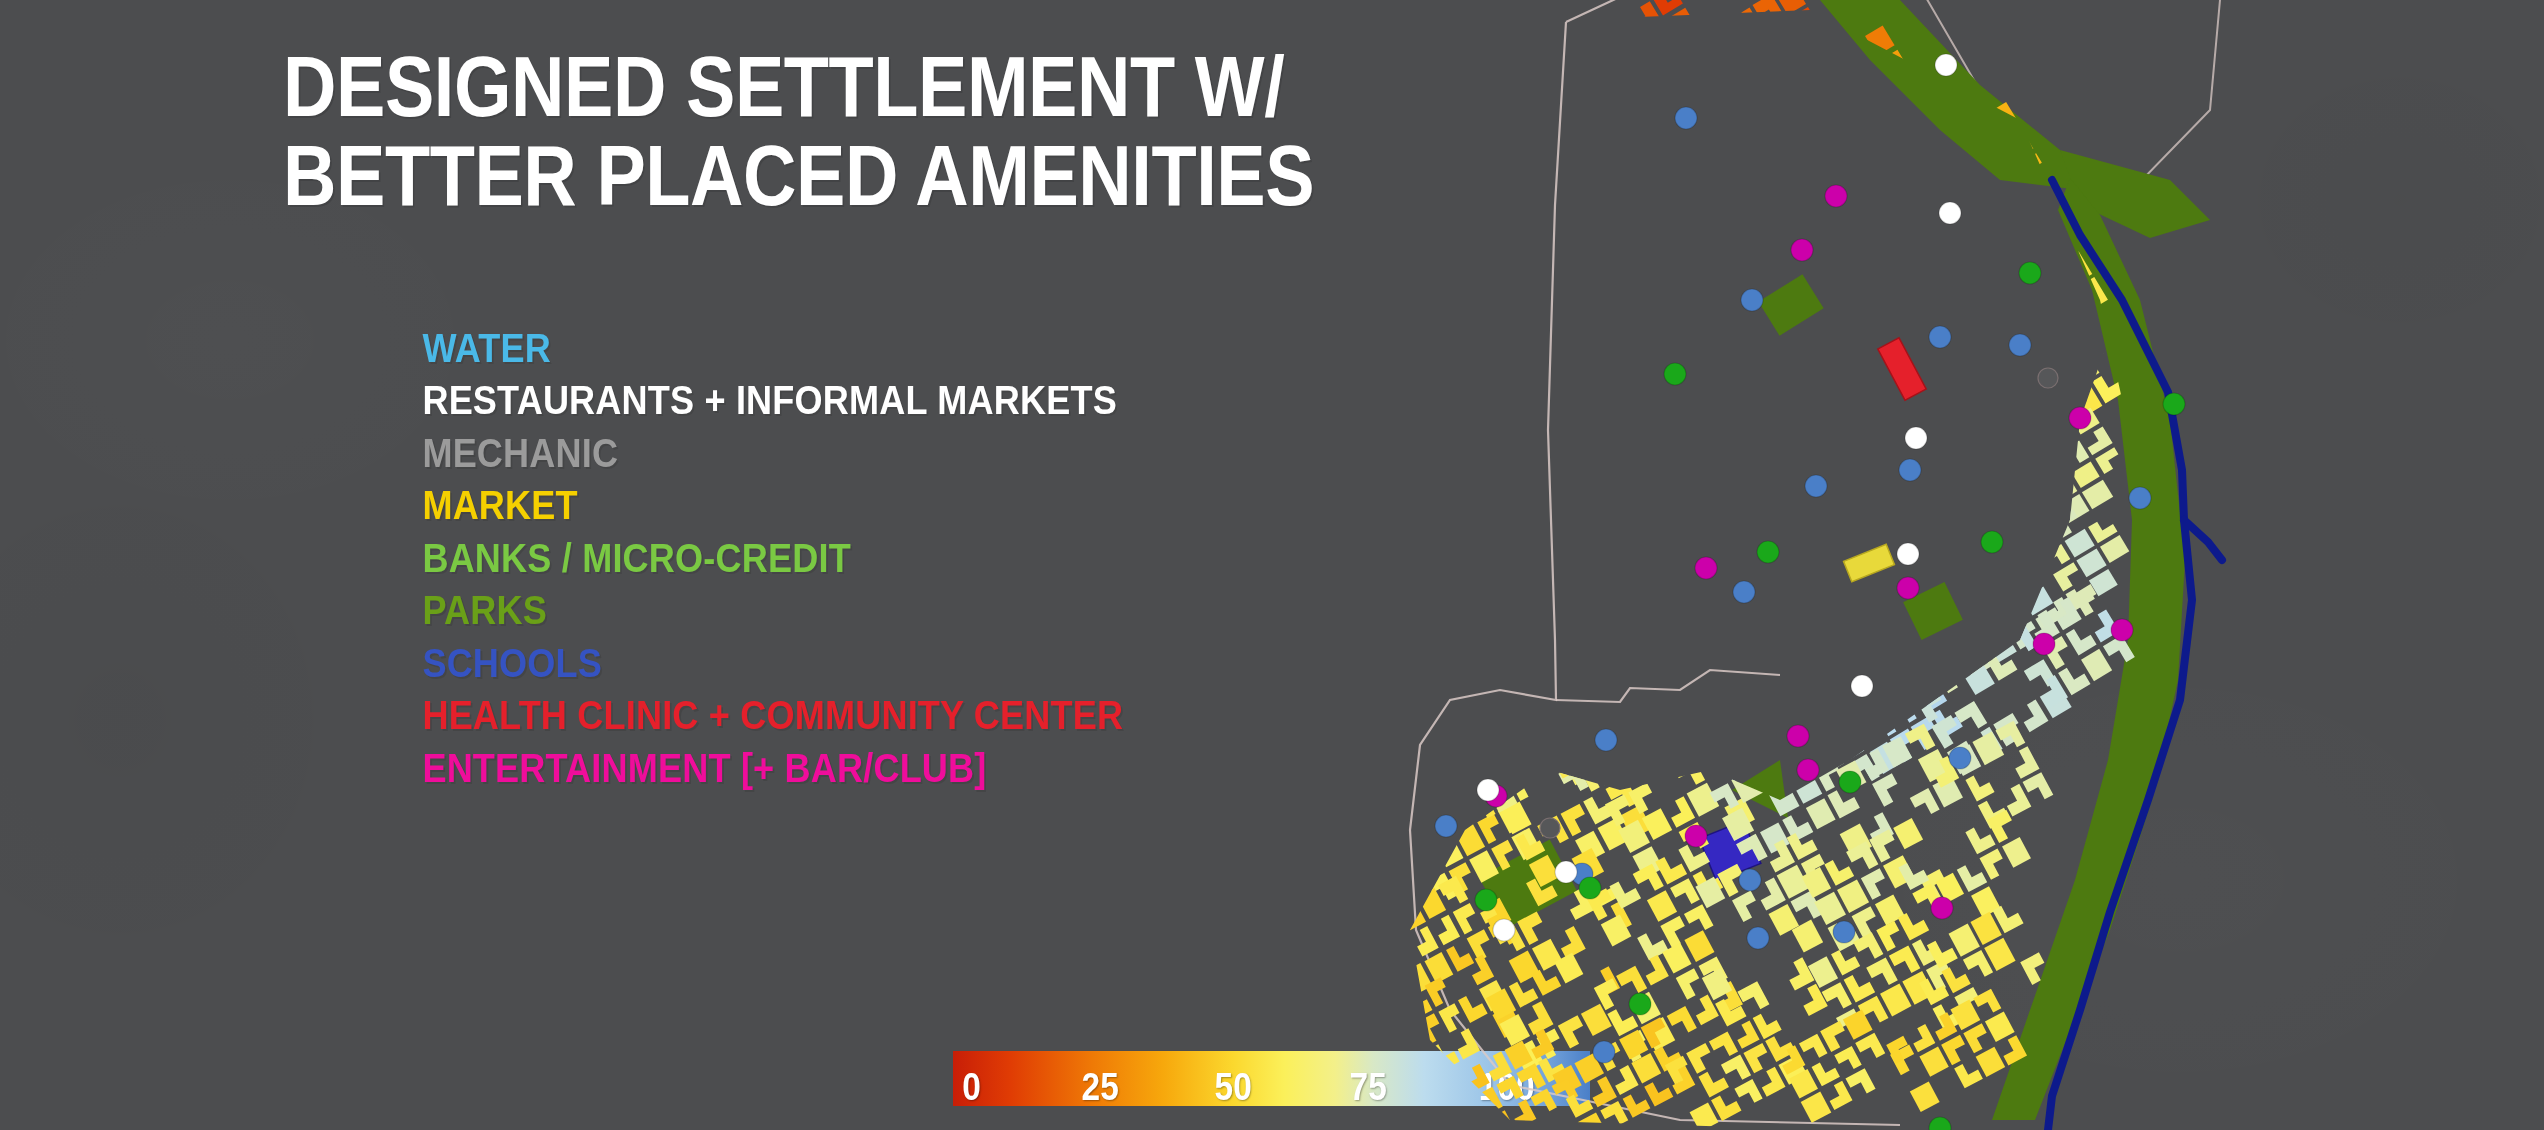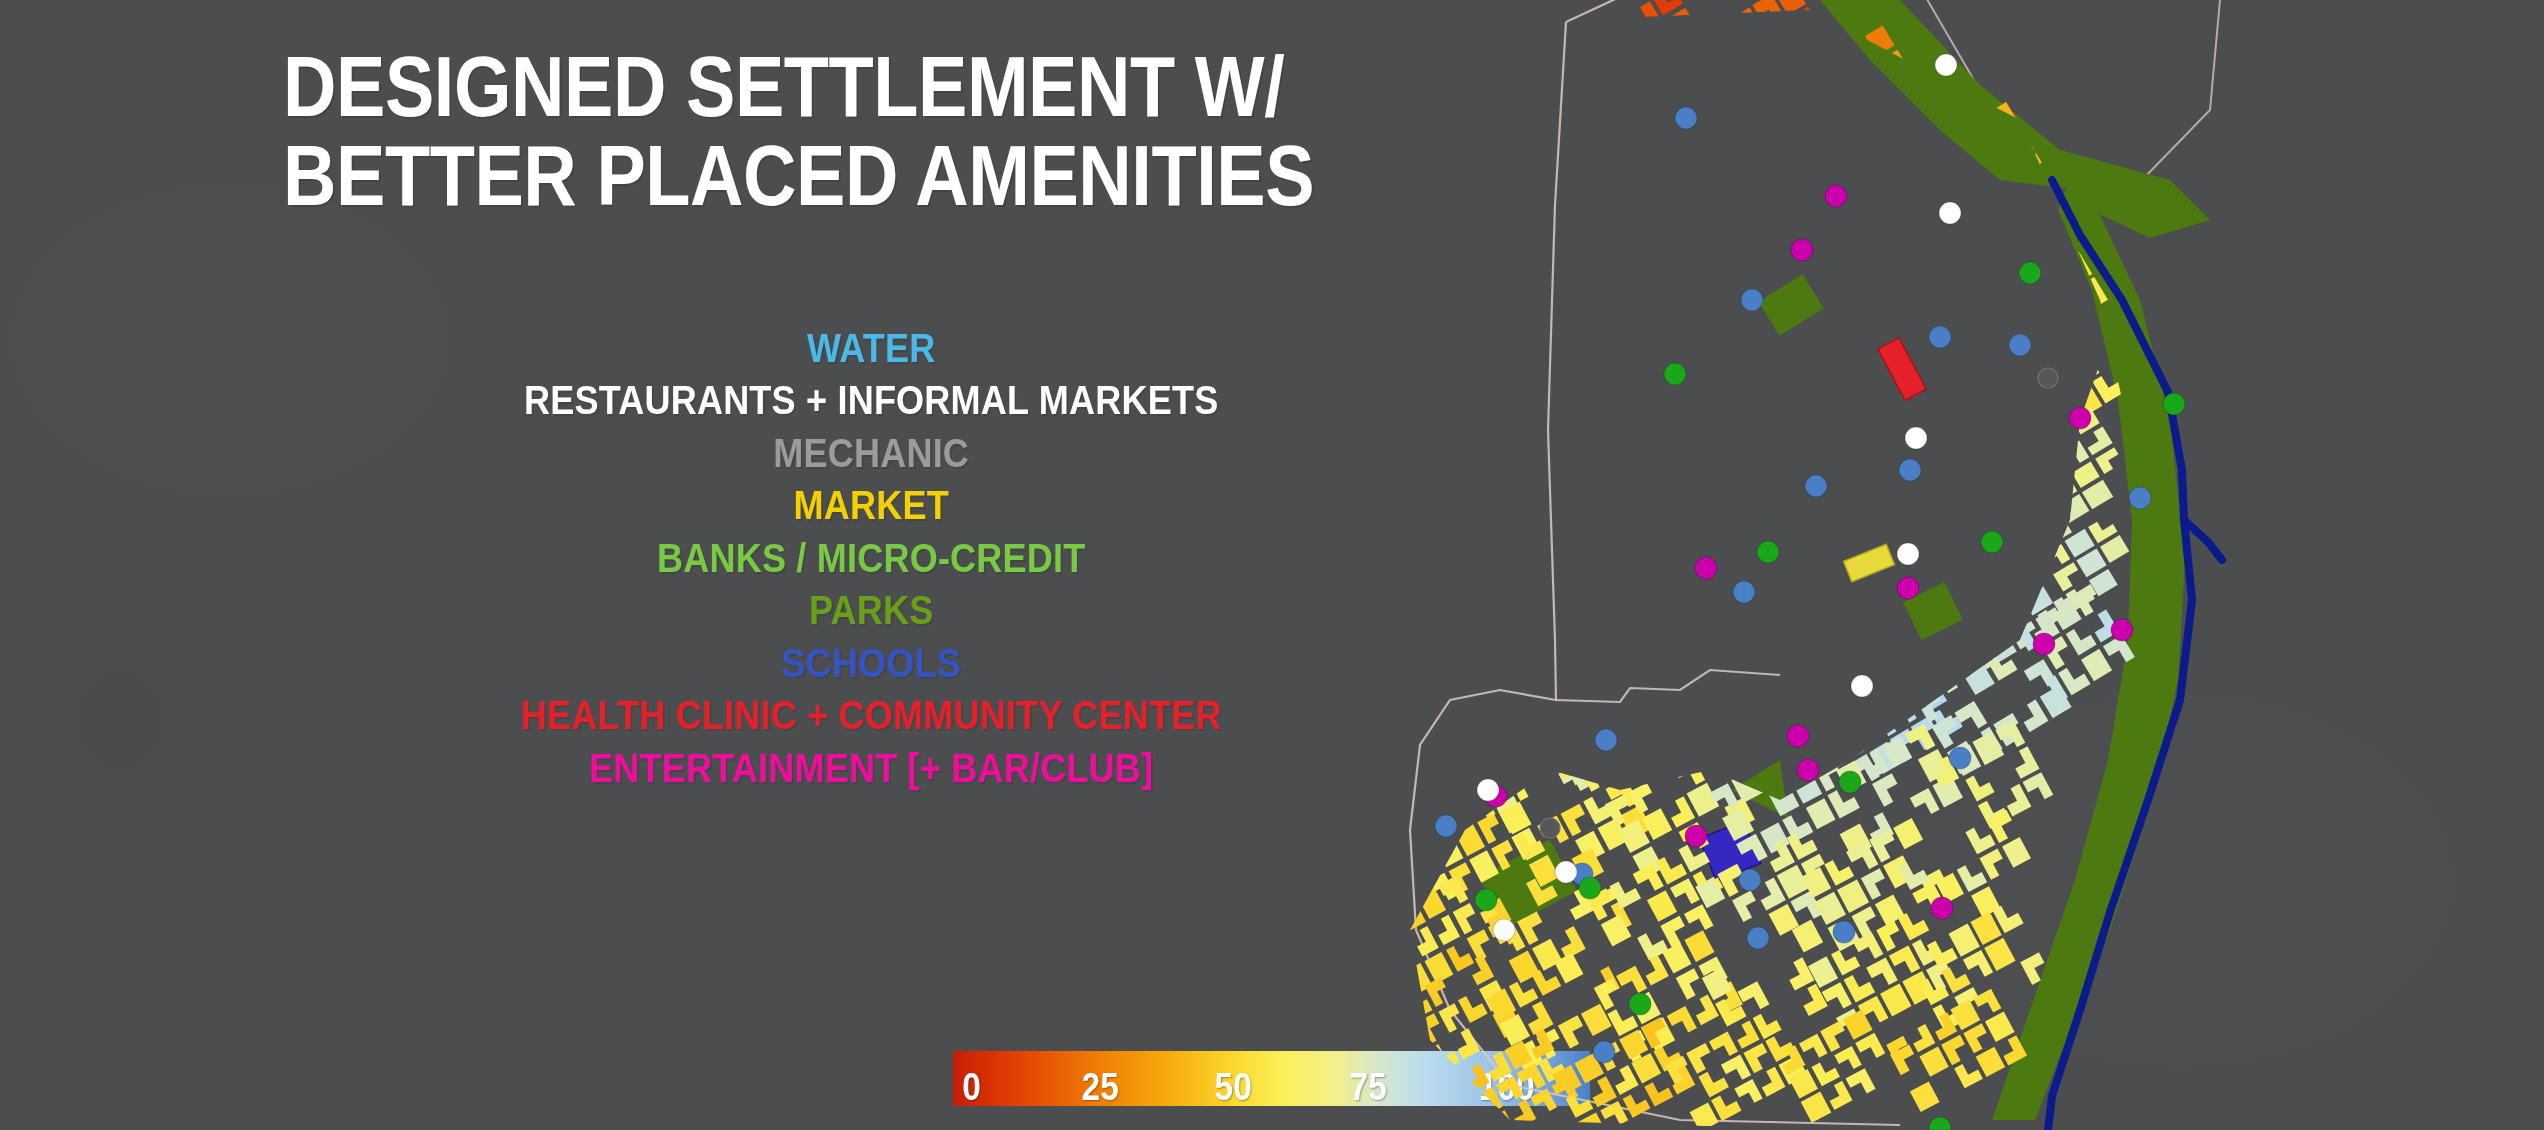--- a/index.html
+++ b/index.html
@@ -30,21 +30,21 @@
     letter-spacing:-0.5px;
     transform:scaleX(.86);
     transform-origin:left top;
     text-shadow:2px 2px 0 rgba(0,0,0,.12);
     white-space:pre-line;
   }
 
   
   #legend{
     position:absolute; left:300px; top:322px; width:1020px;
-    text-align:center;
+    text-align:left;
   }
   .legend-item{
     font-size:41px;
     font-weight:700;
     line-height:1.28;
     letter-spacing:.2px;
     transform:scaleX(.88);
     transform-origin:right center;
     white-space:nowrap;
     text-shadow:2px 2px 0 rgba(0,0,0,.10);

